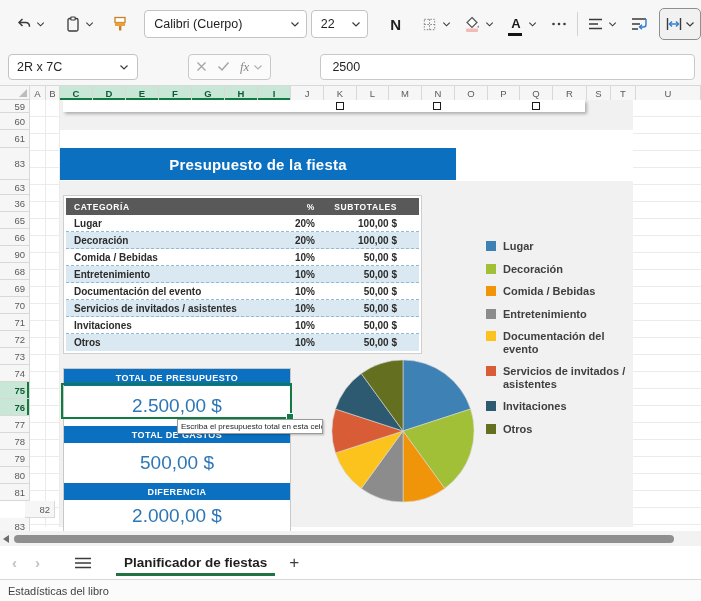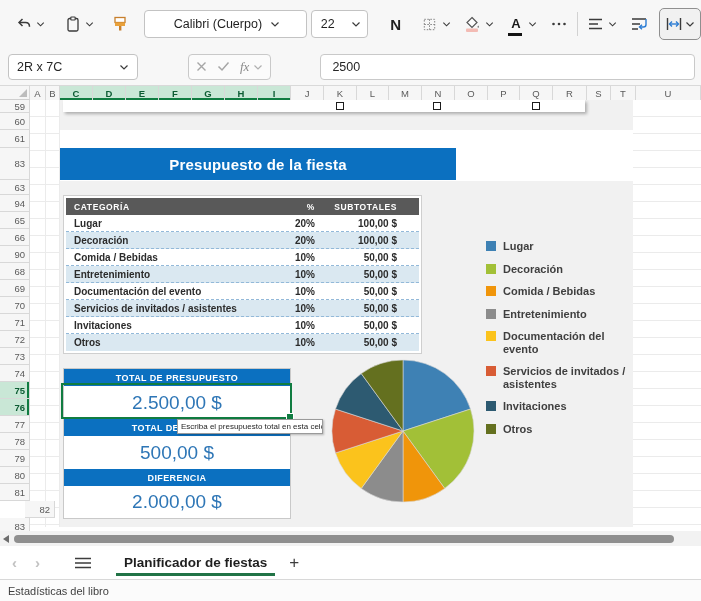--- a/index.html
+++ b/index.html
@@ -67,21 +67,21 @@
   .trow:last-child{border-bottom:none;}
   .trow.alt{background:#dae8f1;}
   .c-cat{flex:1;padding-left:8px;}
   .c-pct{width:50px;text-align:right;}
   .c-sub{width:82px;text-align:right;}
   .c-pad{width:22px;}
   
   .totals{position:absolute;left:63px;top:268px;width:228px;background:#fff;border:1px solid #c9c9c9;box-sizing:border-box;}
   .tot-h{height:17px;background:#0b70c0;color:#fff;font-size:9px;font-weight:700;letter-spacing:.4px;
          display:flex;align-items:center;justify-content:center;}
-  .tot-v{height:33px;display:flex;align-items:center;justify-content:center;
+  .tot-v{height:40px;display:flex;align-items:center;justify-content:center;
          font-size:19px;color:#2e76b6;}
   .selbox{position:absolute;left:61px;top:283px;width:231px;height:36px;border:2px solid #107c41;
           box-sizing:border-box;pointer-events:none;}
   .handle{position:absolute;right:-4px;bottom:-4px;width:6px;height:6px;background:#107c41;border:1px solid #fff;}
   .tooltip{position:absolute;left:177px;top:319px;width:146px;height:15px;background:#fff;
            border:1px solid #9a9a9a;box-shadow:1px 1px 2px rgba(0,0,0,.25);font-size:8px;color:#1f1f1f;
            display:flex;align-items:center;padding-left:3px;white-space:nowrap;overflow:hidden;box-sizing:border-box;}
   .pie{position:absolute;left:331px;top:259px;}
   .legend{position:absolute;left:486px;top:140px;width:152px;}
   .leg-item{display:flex;gap:7px;margin-bottom:10px;font-size:11px;font-weight:700;color:#3f3f3f;line-height:12.5px;}
@@ -129,21 +129,21 @@
     <svg class="chev" viewBox="0 0 10 8">
         <path d="M1.5 2.5 5 6 8.5 2.5" fill="none" stroke="#3b3b3b" stroke-width="1.2"></path>
       </svg>
     <div class="tbtn" style="margin-left:16px">
       <svg width="18" height="18" viewBox="0 0 18 18">
         <rect x="4" y="2.5" width="10" height="5" fill="#fff" stroke="#c77f2c" stroke-width="1.3"></rect>
         <rect x="4" y="7.5" width="10" height="3.5" fill="#e9a13b"></rect>
         <rect x="8" y="11" width="2.4" height="4.5" fill="#c77f2c"></rect>
       </svg>
     </div>
-    <div class="combo" style="margin-left:14px;width:160px;justify-content:center">
+    <div class="combo" style="margin-left:14px;width:160px;justify-content:space-between">
       <span>Calibri (Cuerpo)</span>
       <svg class="chev" viewBox="0 0 10 8">
           <path d="M1.5 2.5 5 6 8.5 2.5" fill="none" stroke="#3b3b3b" stroke-width="1.2"></path>
         </svg>
     </div>
     <div class="combo" style="margin-left:4px;width:44px;justify-content:space-between">
       <span>22</span>
       <svg class="chev" viewBox="0 0 10 8">
           <path d="M1.5 2.5 5 6 8.5 2.5" fill="none" stroke="#3b3b3b" stroke-width="1.2"></path>
         </svg>
@@ -397,21 +397,21 @@
           <span class="leg-tx">Otros</span>
         </div>
       </div>
 
     <div class="rowheaders" id="rowHeaders">
         <div class="rowh" style="height: 13px;">59</div>
         <div class="rowh" style="height: 17px;">60</div>
         <div class="rowh" style="height: 18px;">61</div>
         <div class="rowh" style="height: 32px;">83</div>
         <div class="rowh" style="height: 15px;">63</div>
-        <div class="rowh" style="height: 17px;">94</div>
+        <div class="rowh" style="height: 17px;">36</div>
         <div class="rowh" style="height: 17px;">65</div>
         <div class="rowh" style="height: 17px;">66</div>
         <div class="rowh" style="height: 17px;">90</div>
         <div class="rowh" style="height: 17px;">68</div>
         <div class="rowh" style="height: 17px;">69</div>
         <div class="rowh" style="height: 17px;">70</div>
         <div class="rowh" style="height: 17px;">71</div>
         <div class="rowh" style="height: 17px;">72</div>
         <div class="rowh" style="height: 17px;">73</div>
         <div class="rowh" style="height: 17px;">74</div>

